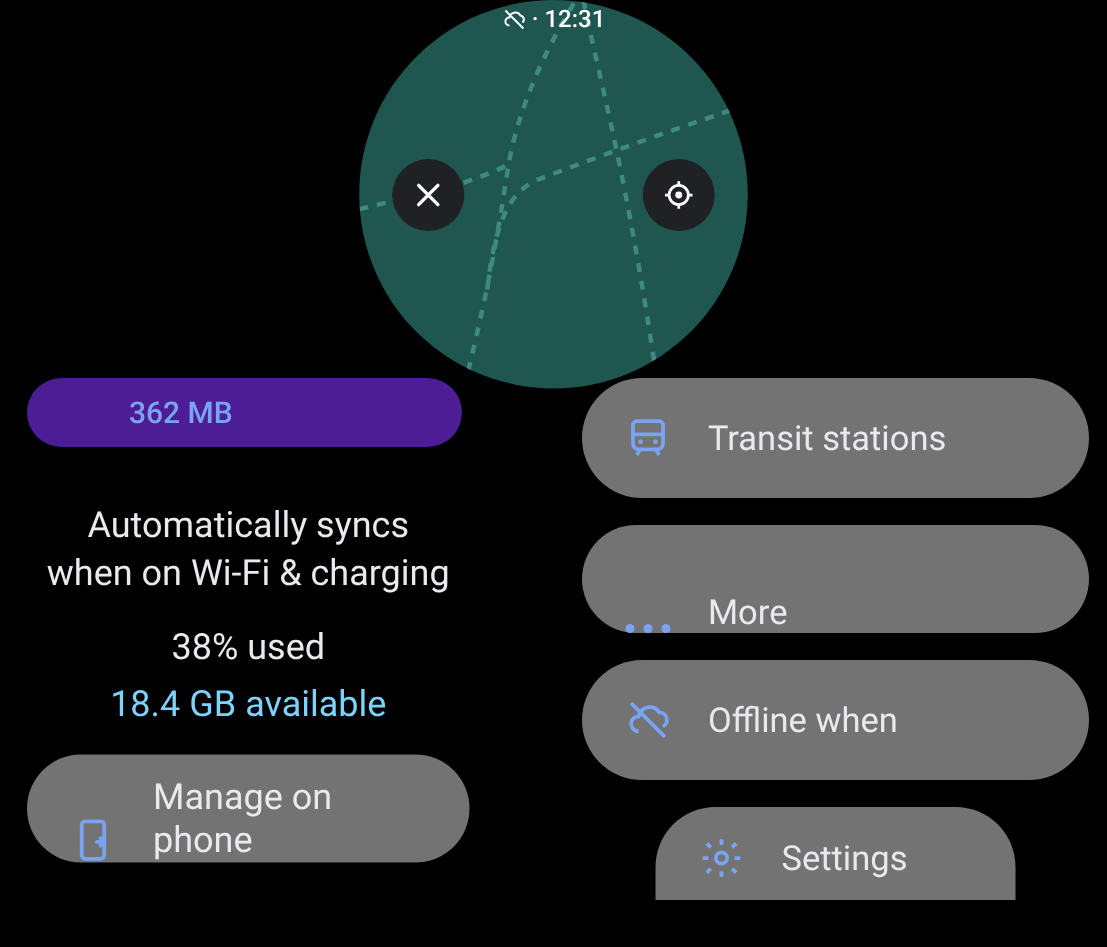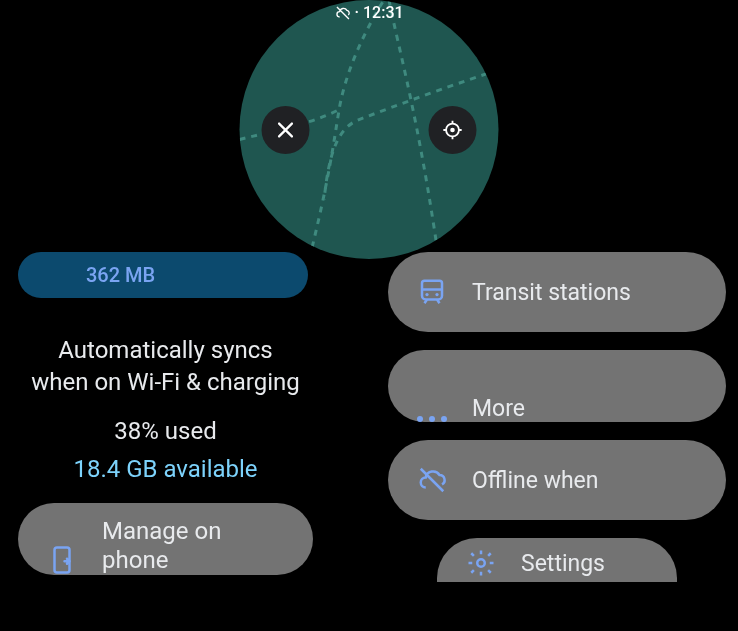--- a/index.html
+++ b/index.html
@@ -21,34 +21,34 @@
 
     .chip {
       background:#737373; border-radius:40px; display:flex; align-items:center;
       padding:0 28px; height:80px; gap:24px; margin-bottom:18px; cursor:pointer;
     }
     .chip .ic { flex:0 0 32px; display:flex; align-items:center; justify-content:center; }
     .chip .ic svg { width:30px; height:30px; }
     .chip .lbl { color:#e8eaed; font-size:23px; font-weight:400; }
     .chip.tall { height:72px; border-radius:48px;align-items:flex-end; }
 
-    .mb-pill { background:#0c4a6e; border-radius:40px; height:46px; overflow:hidden; width:290px; display:flex; align-items:center; padding-left:68px; }
+    .mb-pill { background:#4c1d95; border-radius:40px; height:46px; overflow:hidden; width:290px; display:flex; align-items:center; padding-left:68px; }
     .mb-val { color:#7aa4f2; font-size:20px; font-weight:500; }
 
     .sync-text { text-align:center; color:#e8eaed; font-size:24px; line-height:1.35; margin-top:36px; }
     .used-text { text-align:center; color:#e8eaed; font-size:24px; margin-top:18px; }
     .avail-text{ text-align:center; color:#7dd3fc; font-size:24px; margin-top:10px; }
 
     .manage { margin-top:20px; border-radius:48px; height:96px; }
     .manage .lbl { font-size:24px; line-height:1.2; }
 
     .more-dots { display:flex; gap:6px; }
     .more-dots span { width:6px; height:6px; border-radius:50%; background:#7aa4f2; }
 
-    .settings-chip { margin:0 auto; width:240px; height:44px; border-radius:40px 40px 0 0; padding-top:6px; }
+    .settings-chip { margin:0 auto; width:240px; height:62px; border-radius:40px 40px 0 0; padding-top:6px; }
   </style>
 </head>
 <body>
 
 <div class="watch">
   <svg class="map" viewBox="0 0 260 260">
     <path d="M70,260 C90,180 95,140 100,110 C105,80 120,40 145,0" stroke="#3f8a7f" stroke-width="3" stroke-dasharray="6 6" fill="none"></path>
     <path d="M0,140 C40,130 70,125 100,110" stroke="#3f8a7f" stroke-width="3" stroke-dasharray="6 6" fill="none"></path>
     <path d="M260,70 C200,90 160,105 120,120 C100,128 90,150 85,200" stroke="#3f8a7f" stroke-width="3" stroke-dasharray="6 6" fill="none"></path>
     <path d="M150,0 C160,50 180,120 200,260" stroke="#3f8a7f" stroke-width="3" stroke-dasharray="6 6" fill="none"></path>

